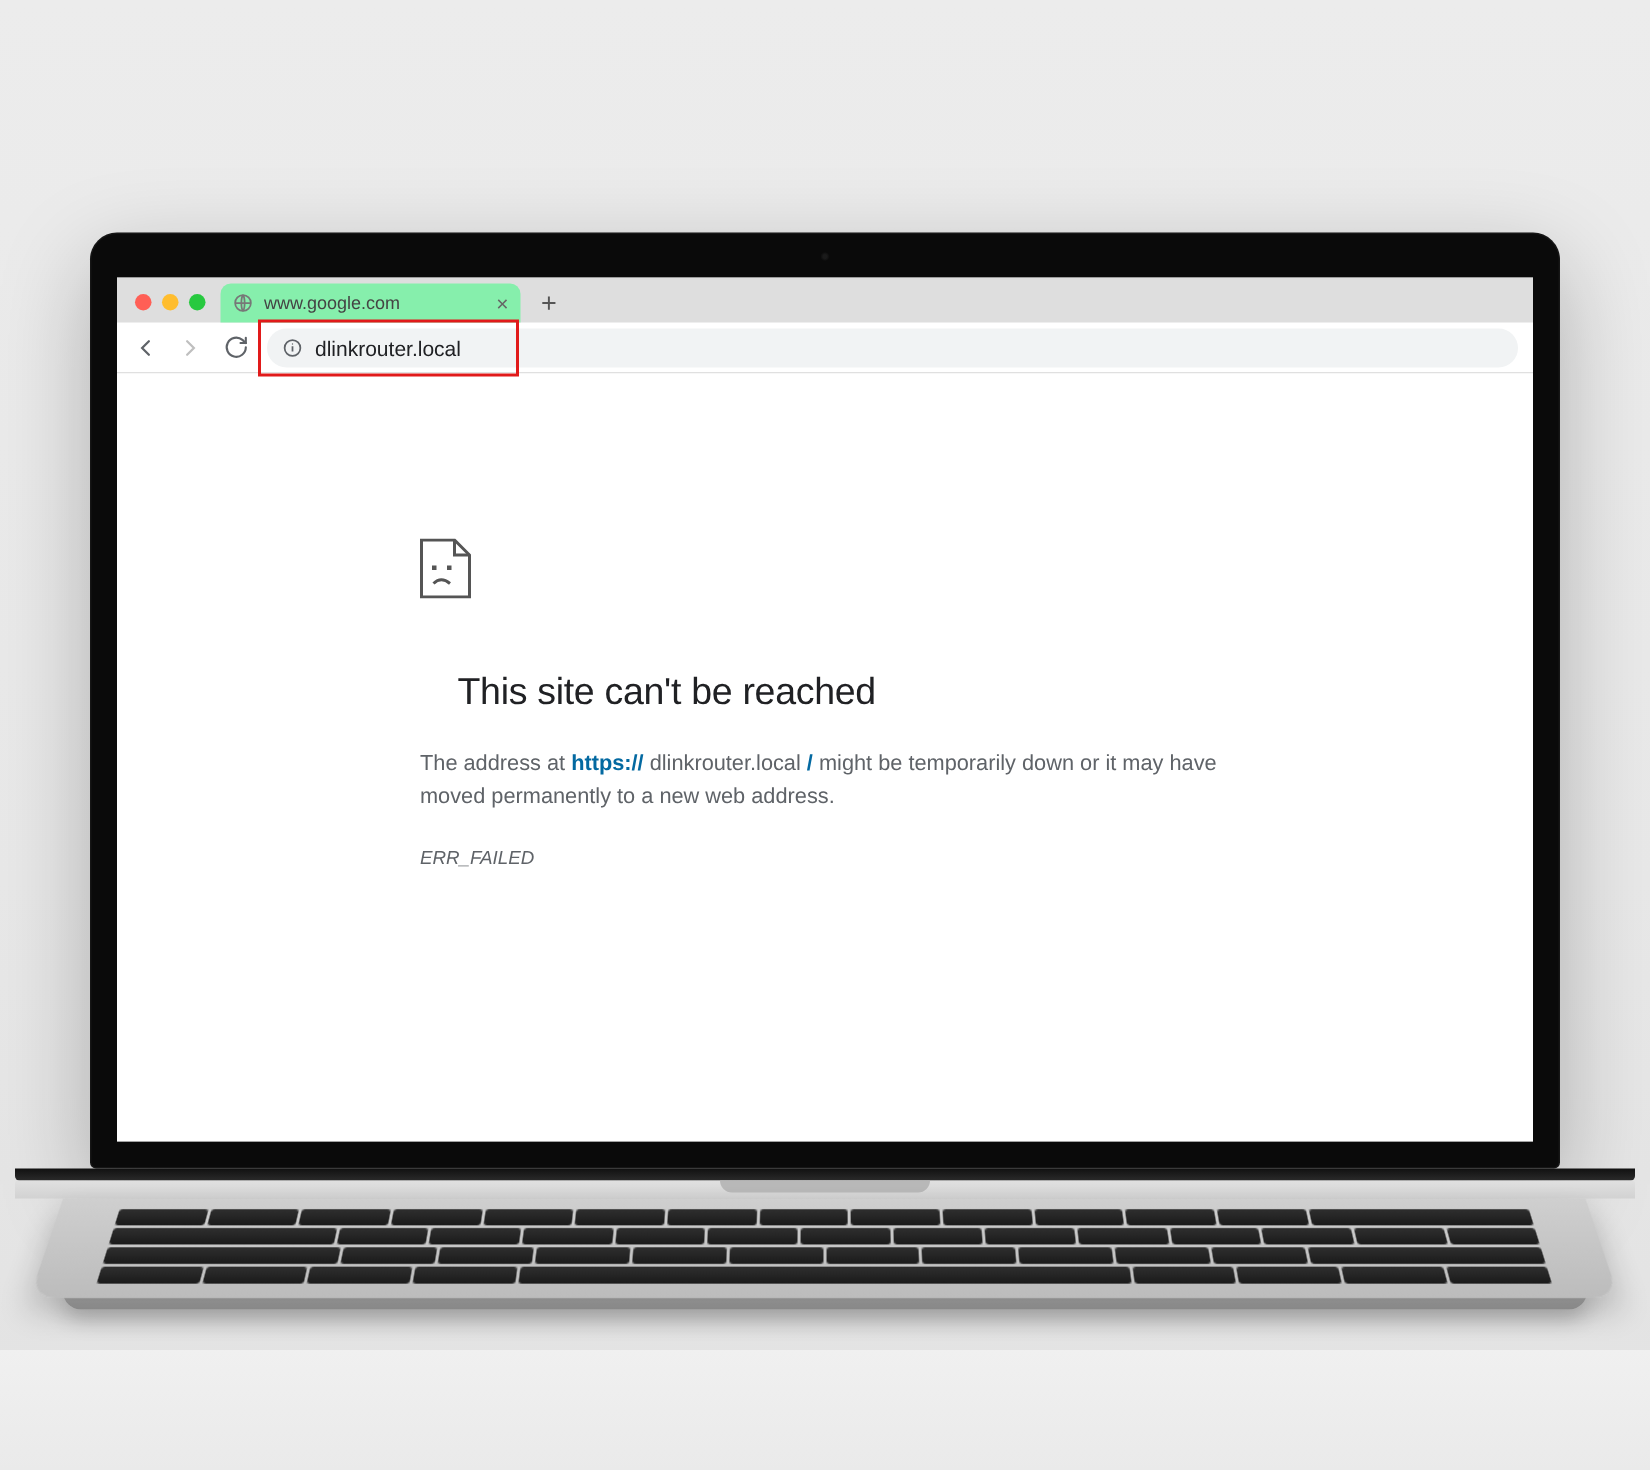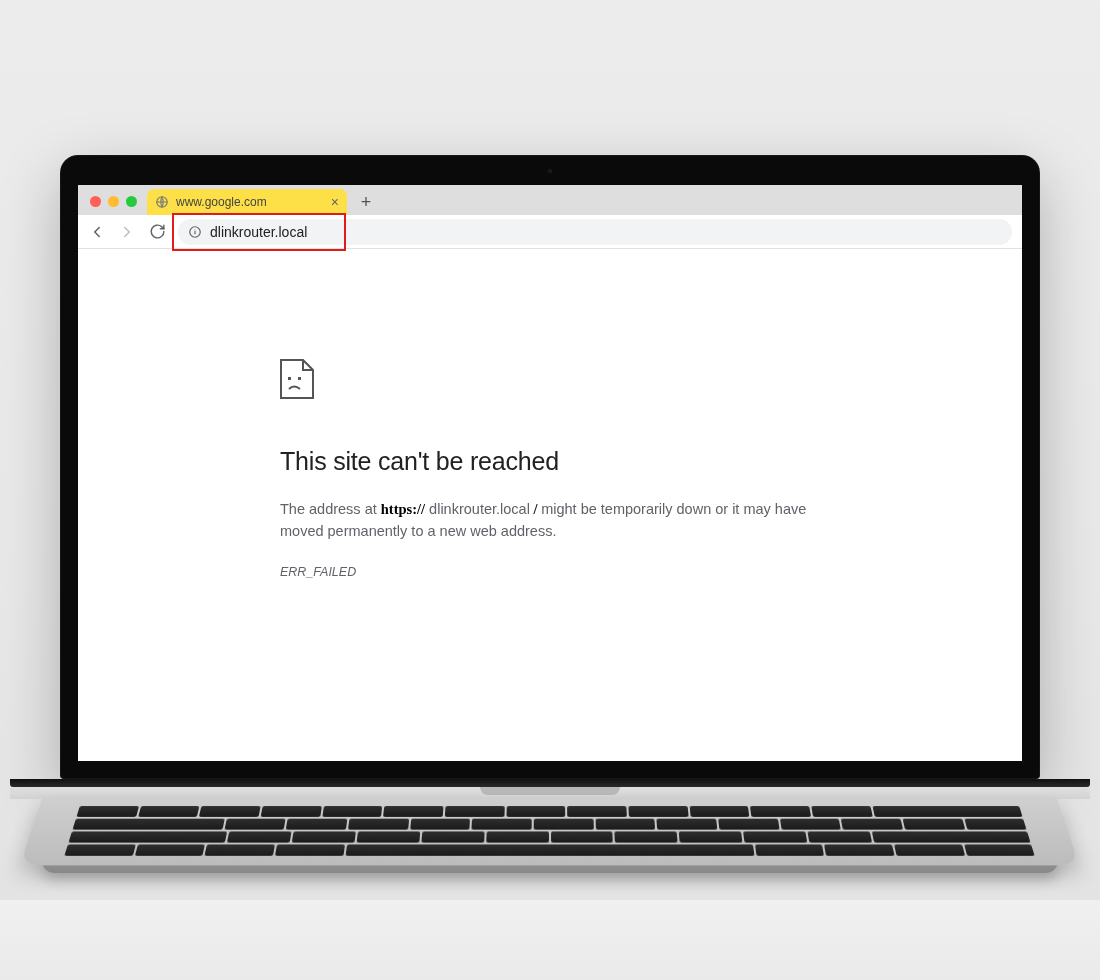--- a/index.html
+++ b/index.html
@@ -76,21 +76,21 @@
       gap: 7px;
       align-items: center;
       margin: 0 10px 8px 4px;
     }
     .tl { width: 11px; height: 11px; border-radius: 50%; }
     .tl-red { background: #ff5f56; }
     .tl-yellow { background: #ffbd2e; }
     .tl-green { background: #27c93f; }
 
     .tab {
-      background: #fde047;
+      background: #86efac;
       height: 26px;
       min-width: 200px;
       border-radius: 7px 7px 0 0;
       display: flex;
       align-items: center;
       padding: 12px 8px;
       gap: 7px;
       font-size: 12px;
       color: #444;
       justify-content: space-between;
@@ -170,28 +170,29 @@
       width: 34px;
       height: 40px;
       margin-bottom: 48px;
     }
     .error-title {
       font-size: 25px;
       font-weight: 500;
       letter-spacing: -0.2px;
       margin-bottom: 22px;
       color: #202124;
+      margin-left: 25px;
     }
     .error-desc {
       font-size: 14.5px;
       color: #5f6368;
       line-height: 1.55;
       margin-bottom: 22px;
     }
-    .error-desc b { color: #000000; font-weight: 600; font-family: Liberation Serif, serif; }
+    .error-desc b { color: #0369a1; font-weight: 600; }
     .error-code {
       font-size: 12.5px;
       color: #5f6368;
       font-style: italic;
     }
 
     
     .laptop-base {
       position: absolute;
       top: 779px;

